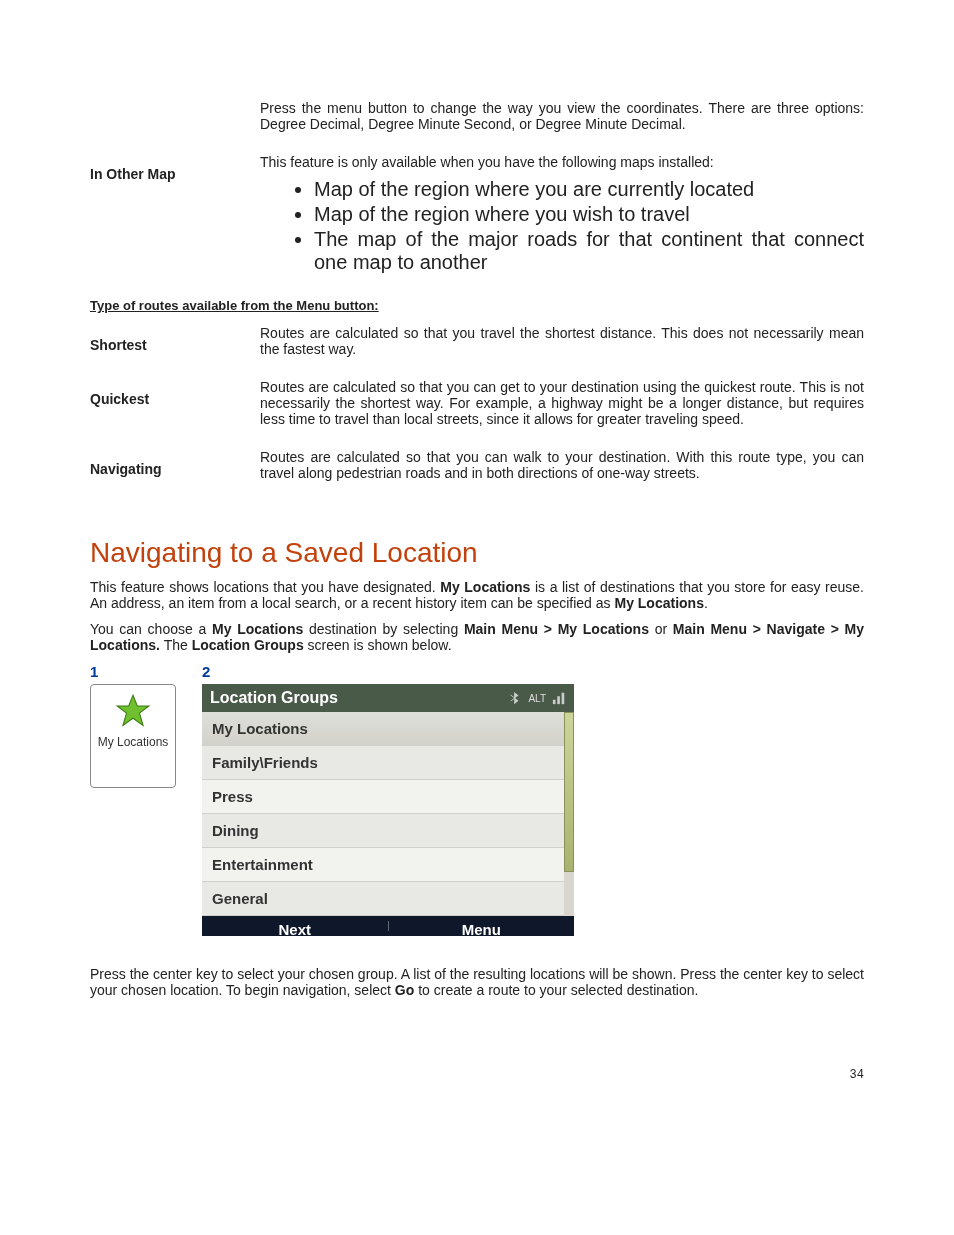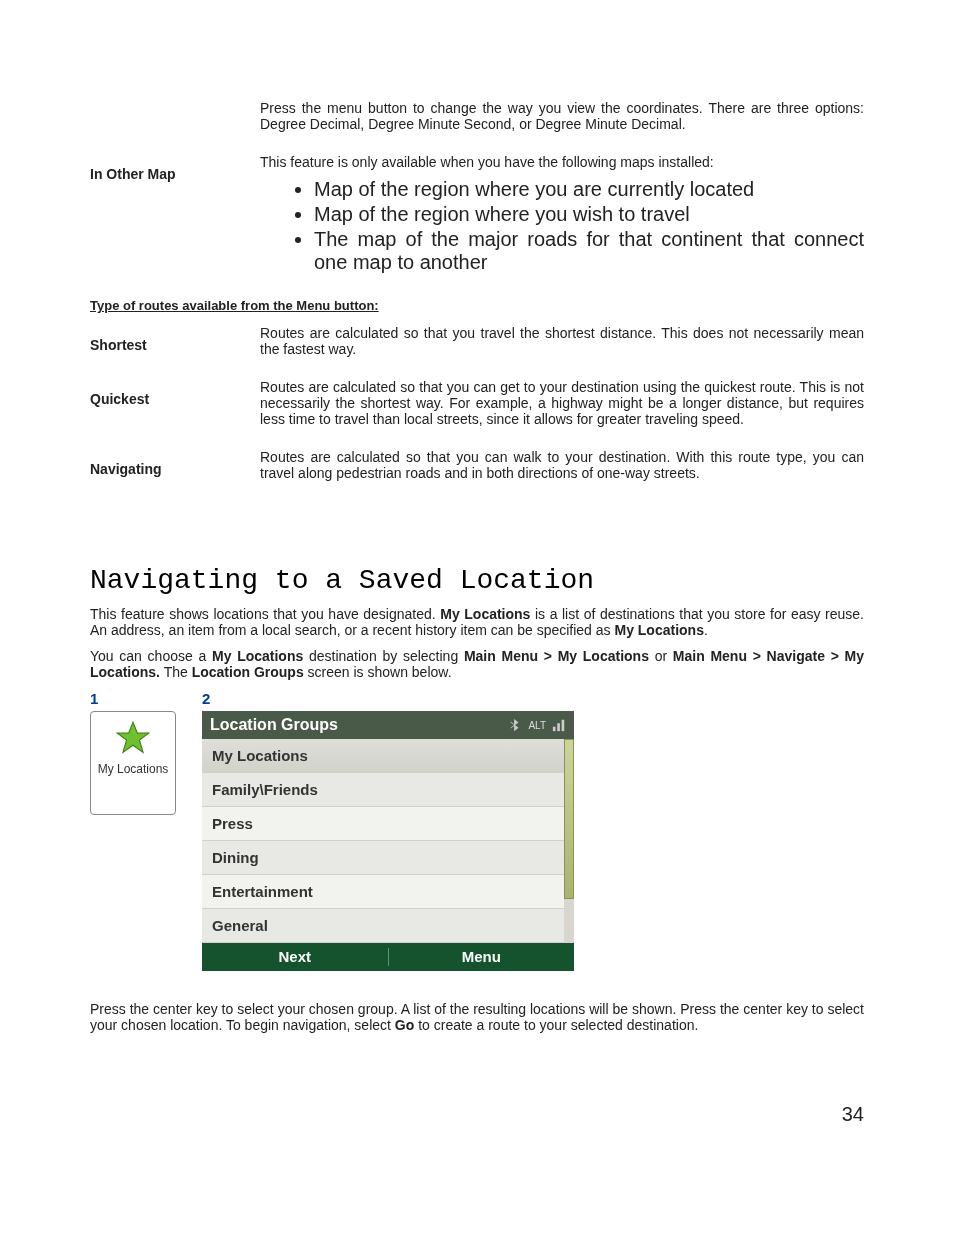--- a/index.html
+++ b/index.html
@@ -5,45 +5,45 @@
   * { box-sizing: border-box; margin: 0; padding: 0; }
   html, body { width: 954px; background: #fff; font-family: Verdana, Geneva, sans-serif; color: #222; font-size: 14px; }
   .page { padding: 100px 90px 40px 90px; }
   .defrow { display: flex; margin-bottom: 6px; }
   .defrow .term { width: 170px; flex: 0 0 170px; font-weight: bold; padding-right: 8px; margin-top: 12px; }
   .defrow .desc { flex: 1; text-align: justify; }
   .desc p { margin-bottom: 8px; text-align: justify; }
   .bullets { padding-left: 54px; margin-bottom: 10px; }
   .bullets li { list-style: disc; margin-bottom: 2px; font-size: 20px; text-align: justify; }
   .section-title { font-weight: bold; text-decoration: underline; font-size: 13px; margin: 14px 0 12px 0; }
-  .h2 { font-family: Liberation Mono, monospace; font-size: 28px; font-weight: normal; margin: 76px 0 10px 0; color: #000000; }
+  .h2 { font-family: Liberation Sans, sans-serif; font-size: 28px; font-weight: normal; margin: 48px 0 10px 0; color: #c2410c; }
   .bodypara { text-align: justify; margin-bottom: 10px; }
   .bodypara .bold, .desc .bold { font-weight: bold; }
   .figrow { display: flex; align-items: flex-start; gap: 26px; margin-top: 6px; }
   .fignum { font-weight: bold; color: #003b99; font-size: 15px; margin-bottom: 4px; }
   .iconcard { width: 86px; height: 104px; border: 1px solid #888; border-radius: 4px; display: flex; flex-direction: column; align-items: center; justify-content: flex-start; padding-top: 8px; background: #fff; }
   .iconcard .star { width: 36px; height: 36px; margin-bottom: 6px; }
   .iconcard .lbl { font-family: Arial, sans-serif; font-size: 12px; color: #333; }
   .device { width: 372px; font-family: Arial, sans-serif; }
   .dev-header { background: #4a5a48; color: #fff; padding: 4px 8px; display: flex; align-items: center; justify-content: space-between; height: 28px; }
   .dev-header .title { font-weight: bold; font-size: 16px; }
   .dev-header .icons { display: flex; gap: 6px; align-items: center; font-size: 10px; color: #ddd; }
   .listwrap { display: flex; }
   .listbody { flex: 1; }
   .listbody .row { height: 34px; line-height: 34px; padding: 0 10px; font-weight: bold; font-size: 15px; color: #333; border-bottom: 1px solid #d0d0cc; }
   .listbody .row.sel { background: linear-gradient(#dfdfda, #d2d2cb); }
   .listbody .row.alt { background: #e8e8e4; }
   .listbody .row.plain { background: #f2f2ee; }
   .scrollbar { width: 10px; background: #d8d6cf; position: relative; }
   .scrollbar .thumb { position: absolute; top: 0; left: 0; right: 0; height: 160px; background: linear-gradient(#cdd49a, #a9b36e); border: 1px solid #8a915a; }
-  .dev-footer { background: #14532d; color: #fff; display: flex; height: 28px; }
+  .dev-footer { background: #0f172a; color: #fff; display: flex; height: 20px; }
   .dev-footer .btn { flex: 1; text-align: center; font-weight: bold; line-height: 28px; font-size: 15px; }
   .dev-footer .sep { width: 1px; background: rgba(255,255,255,0.35); margin: 5px 0; }
   .closing { text-align: justify; margin-top: 30px; }
-  .pagenum { text-align: right; font-family: Liberation Sans, sans-serif; font-size: 20px; margin-top: 70px; }
+  .pagenum { text-align: right; font-family: Liberation Mono, monospace; font-size: 12px; margin-top: 70px; }
   svg.sigicon { width: 14px; height: 14px; }
 </style>
 </head>
 <body>
 <div class="page">
 
   <div class="defrow">
     <div class="term"></div>
     <div class="desc">
         <p>Press the menu button to change the way you view the coordinates. There are three options: Degree Decimal, Degree Minute Second, or Degree Minute Decimal.</p>

